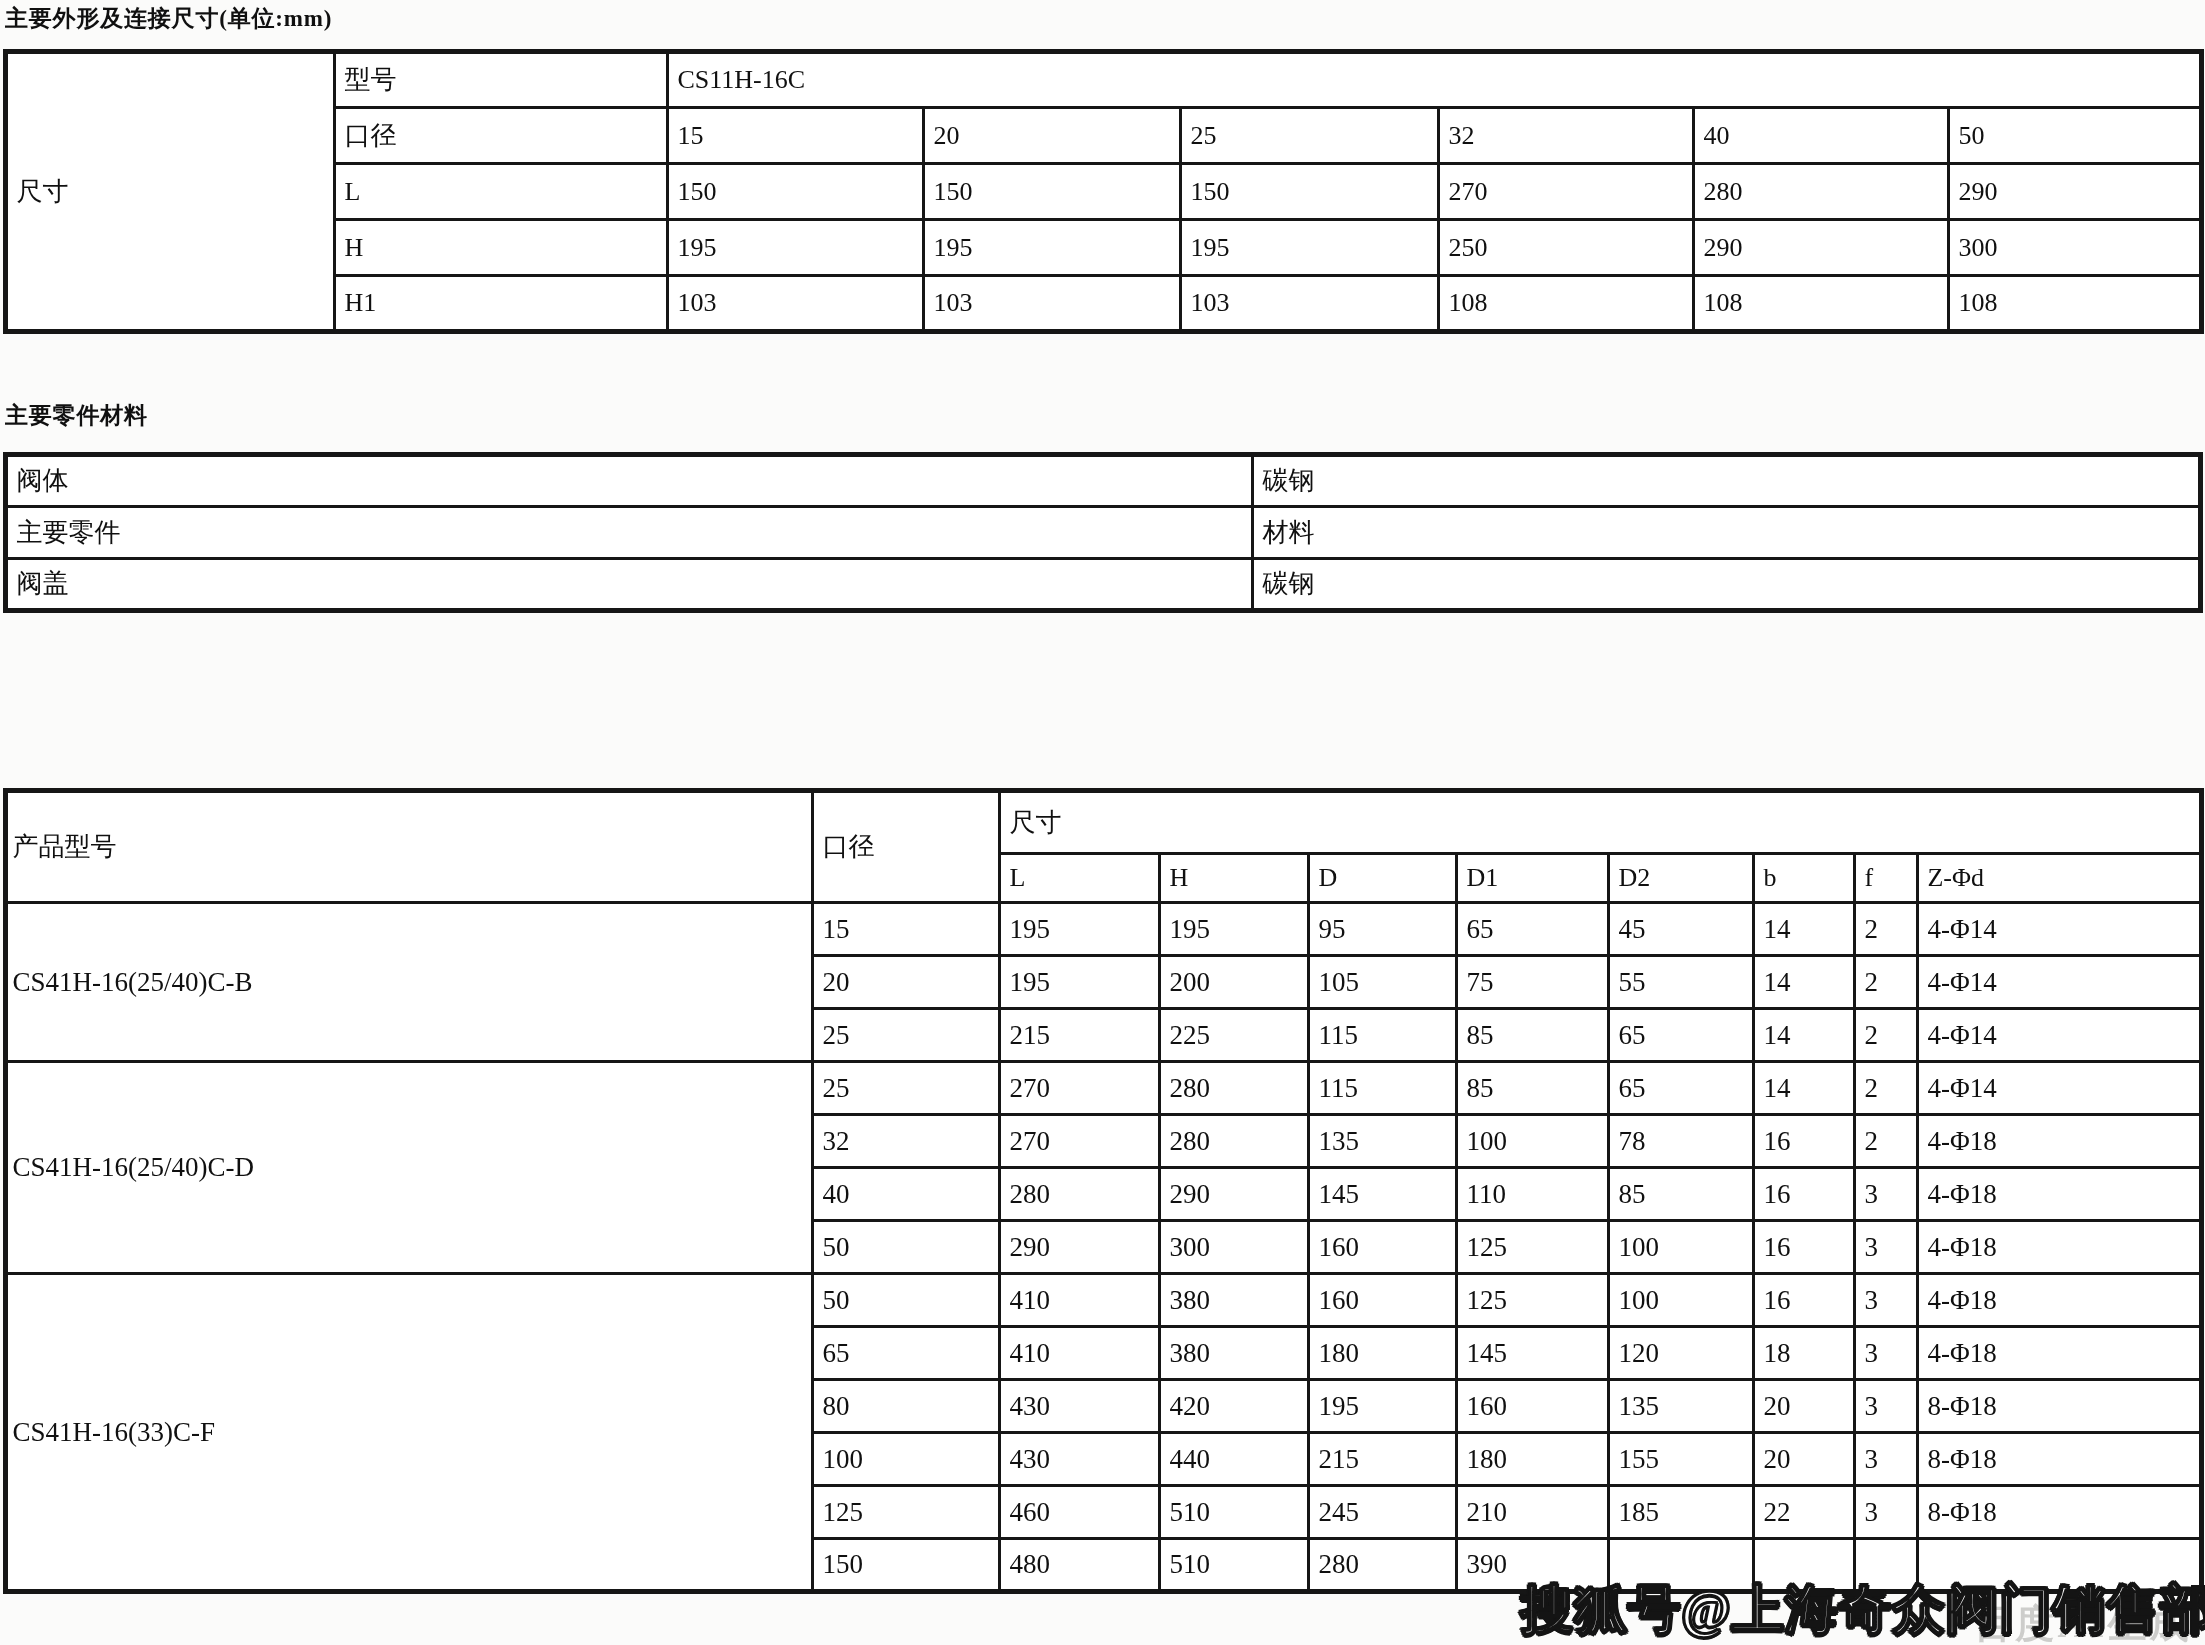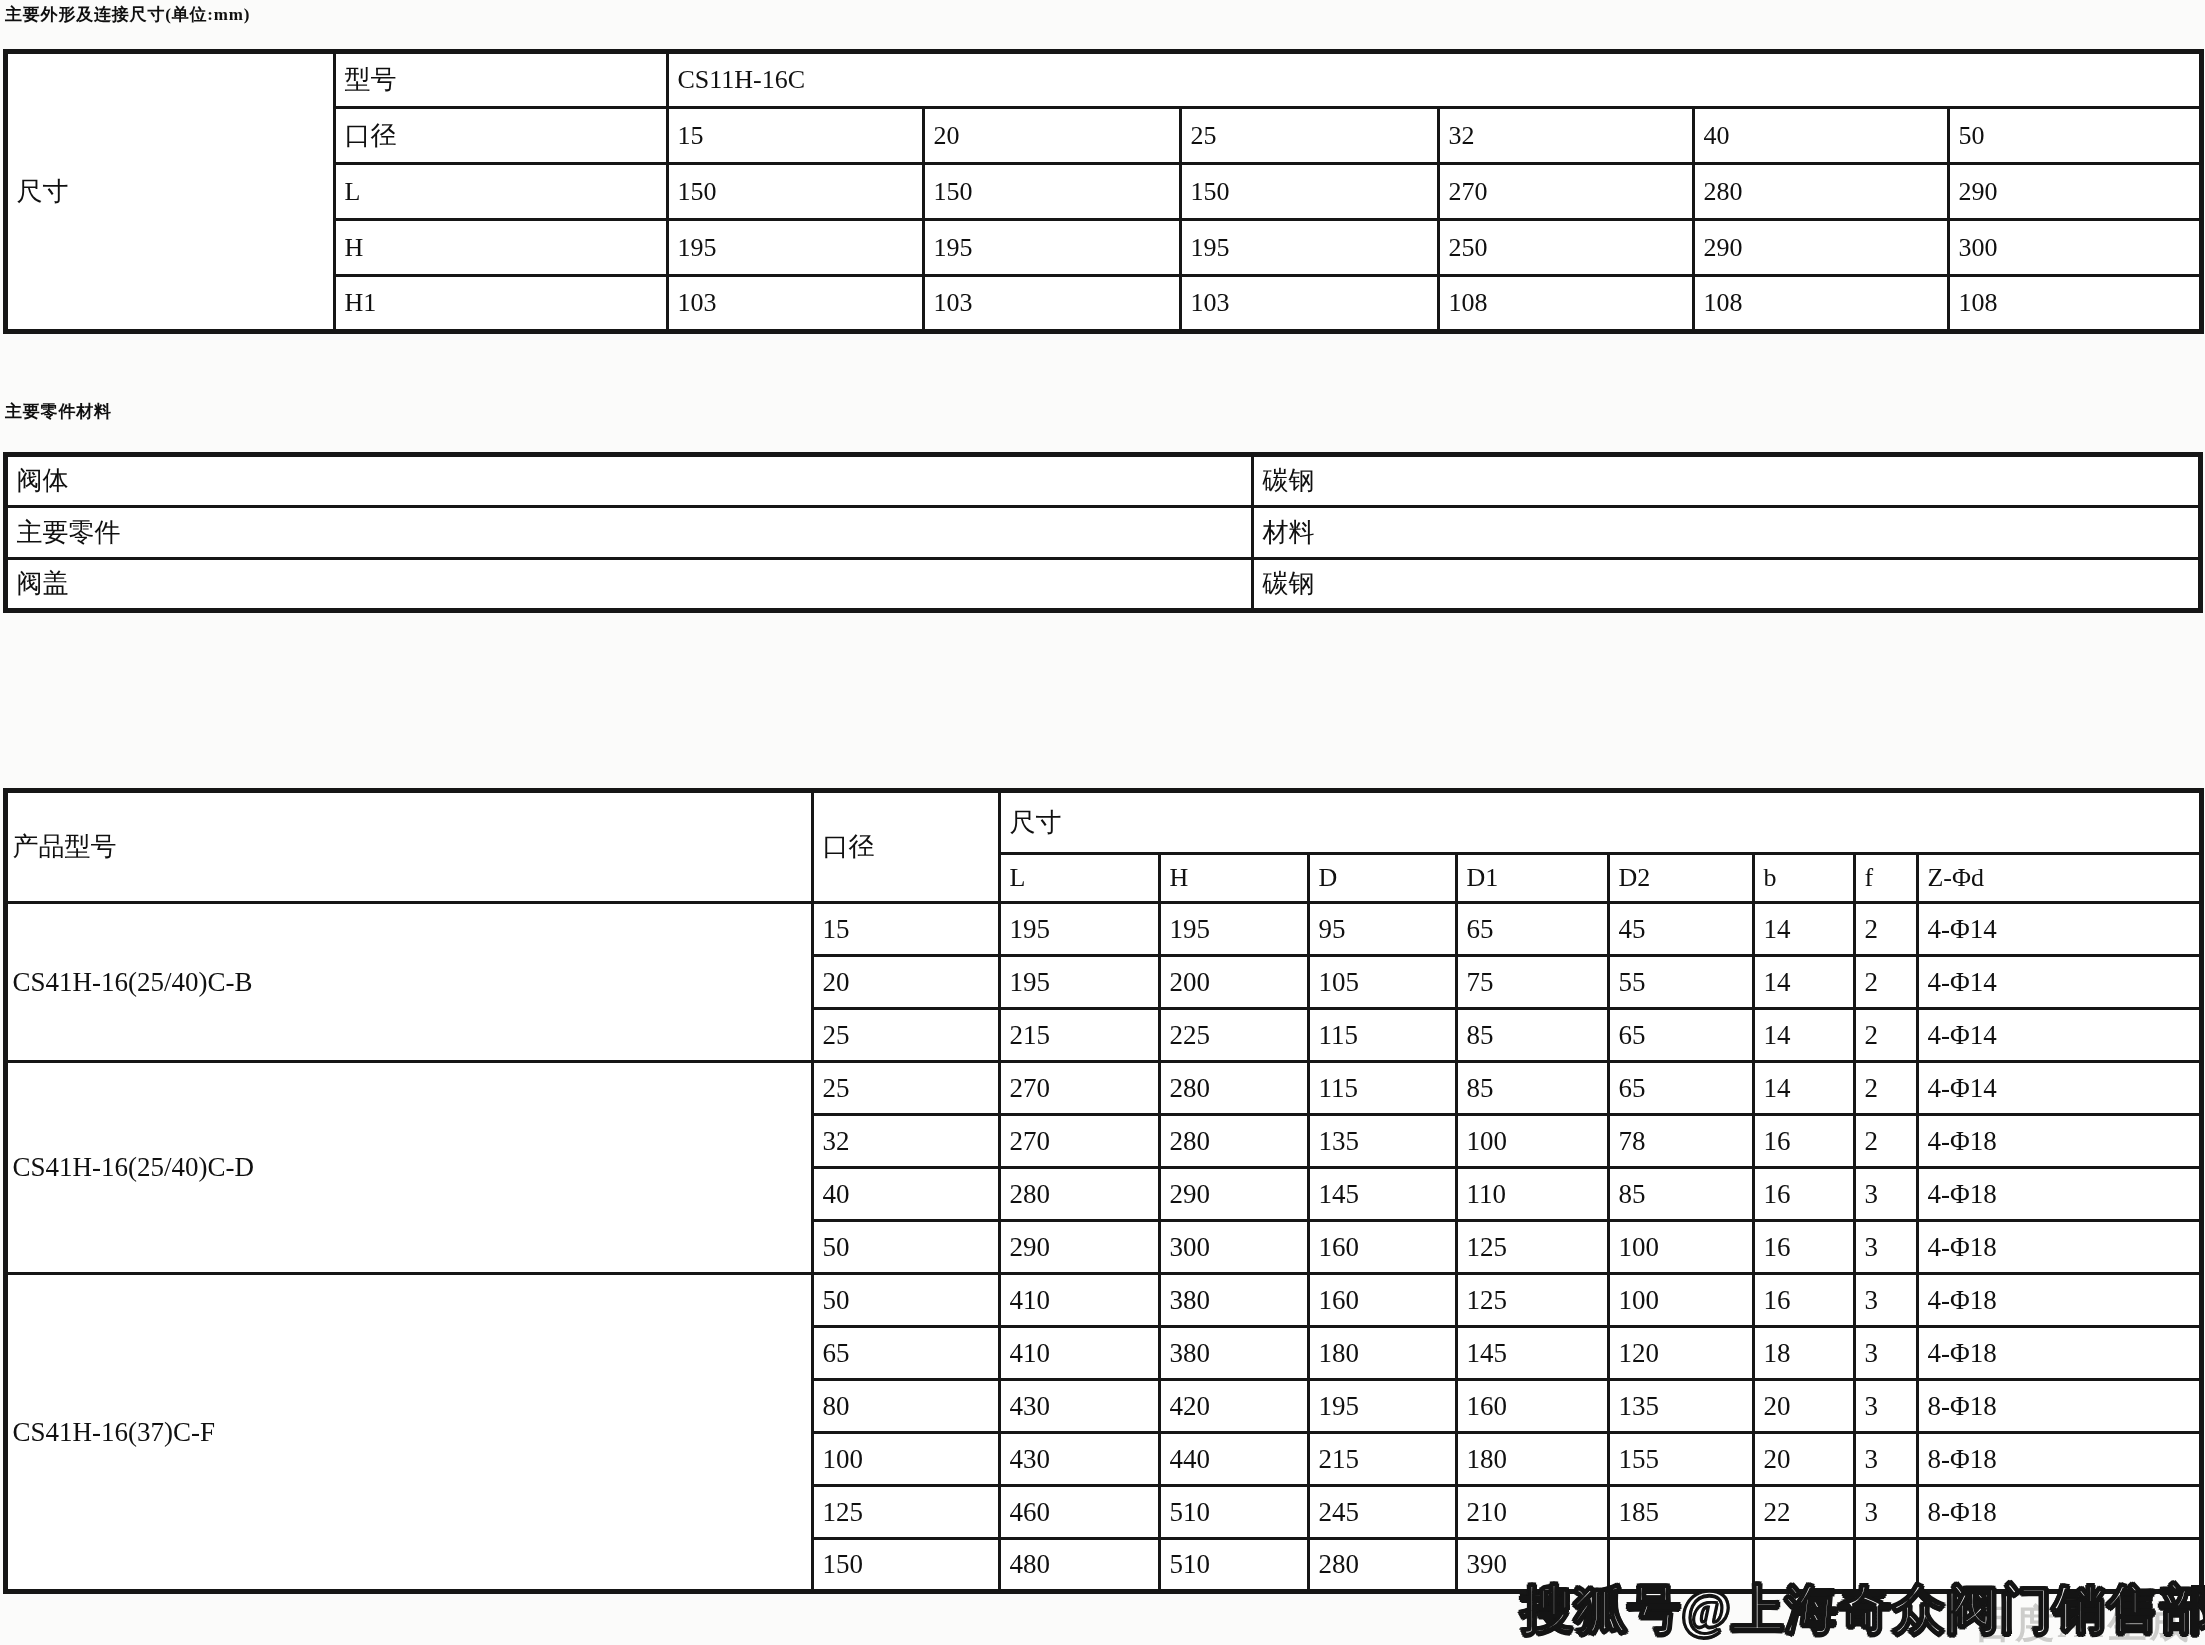--- a/index.html
+++ b/index.html
@@ -5,21 +5,21 @@
   * { box-sizing: border-box; }
   html, body { margin: 0; padding: 0; }
   body {
     width: 2205px; height: 1646px;
     background: #fbfbfa; color: #101010;
     font-family: "Liberation Serif", "DejaVu Serif", serif;
     position: relative; overflow: hidden;
   }
   .title {
     position: absolute; left: 5px;
-    font-weight: bold; font-size: 17px; letter-spacing: 0.8px;
+    font-weight: bold; font-size: 23px; letter-spacing: 0.8px;
     white-space: nowrap;
   }
   #title1 { top: 2.5px; }
   #title2 { top: 400px; }
   table {
     border-collapse: collapse; table-layout: fixed;
     position: absolute; left: 3.3px; width: 2195px;
     background: #ffffff; border: 5px solid #161616;
   }
   td {
@@ -241,21 +241,21 @@
         <td>290</td>
         <td>300</td>
         <td>160</td>
         <td>125</td>
         <td>100</td>
         <td>16</td>
         <td>3</td>
         <td>4-Φ18</td>
       </tr>
       <tr>
-        <td rowspan="6" class="model">CS41H-16(37)C-F</td>
+        <td rowspan="6" class="model">CS41H-16(33)C-F</td>
         <td>50</td>
         <td>410</td>
         <td>380</td>
         <td>160</td>
         <td>125</td>
         <td>100</td>
         <td>16</td>
         <td>3</td>
         <td>4-Φ18</td>
       </tr>

